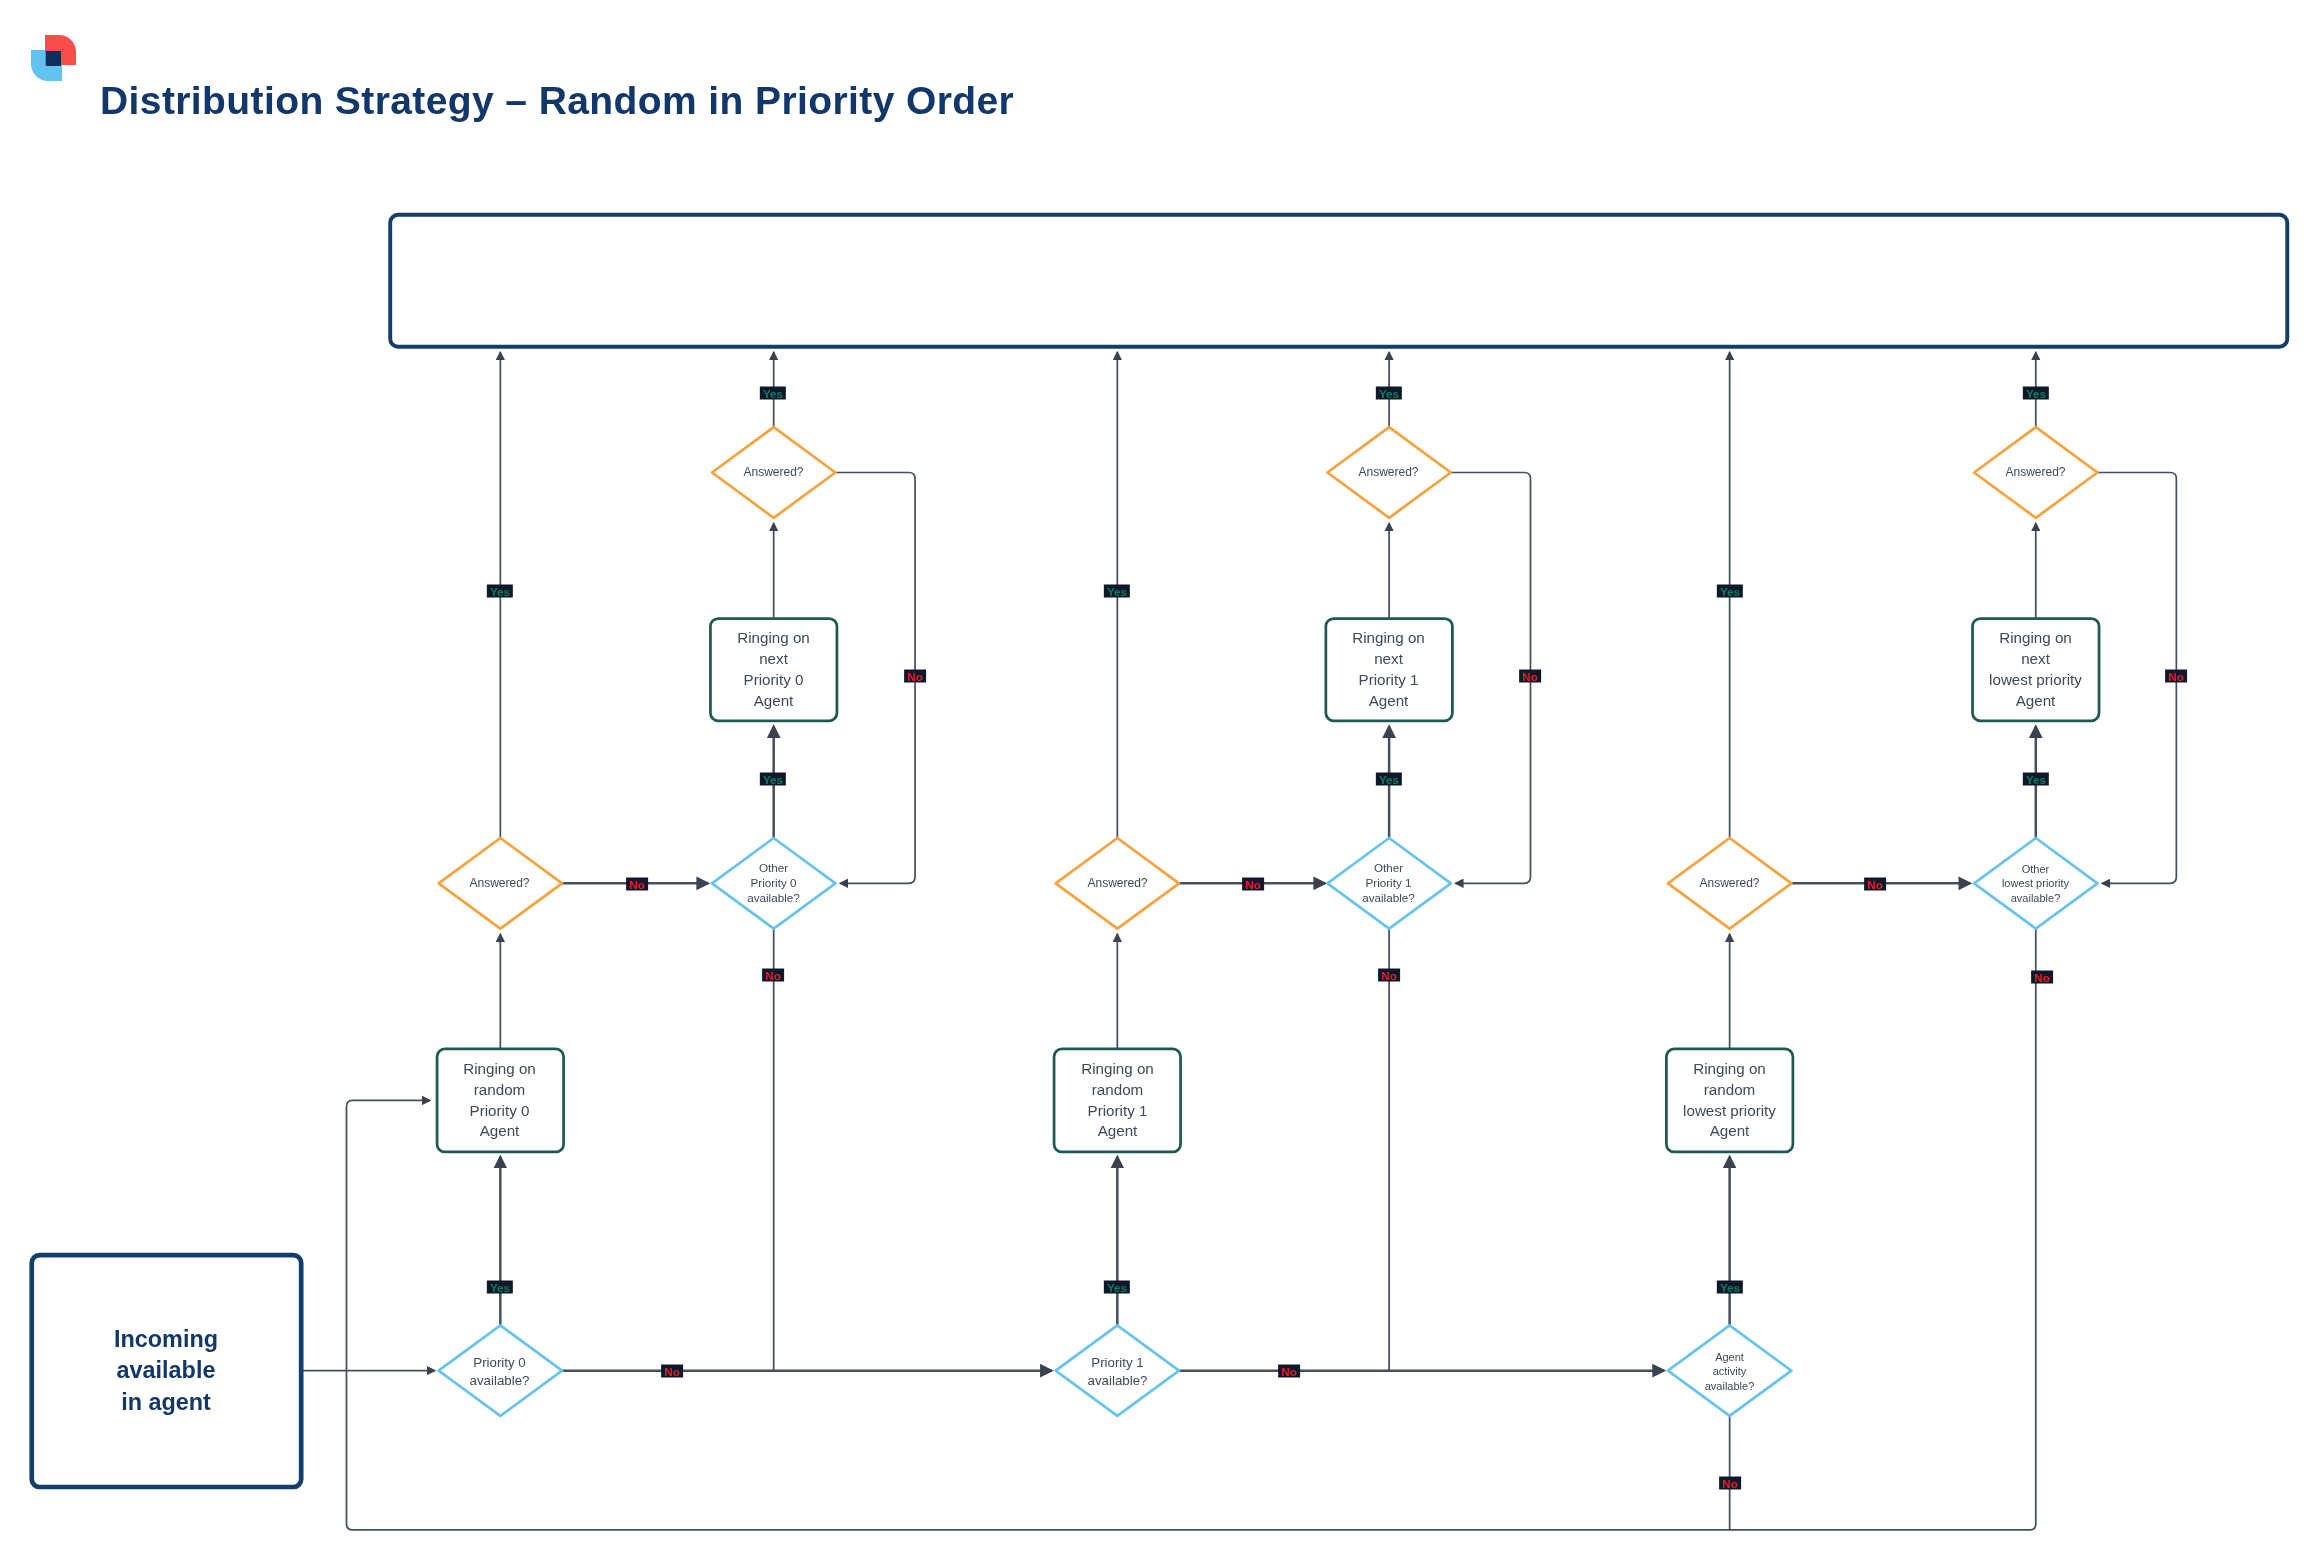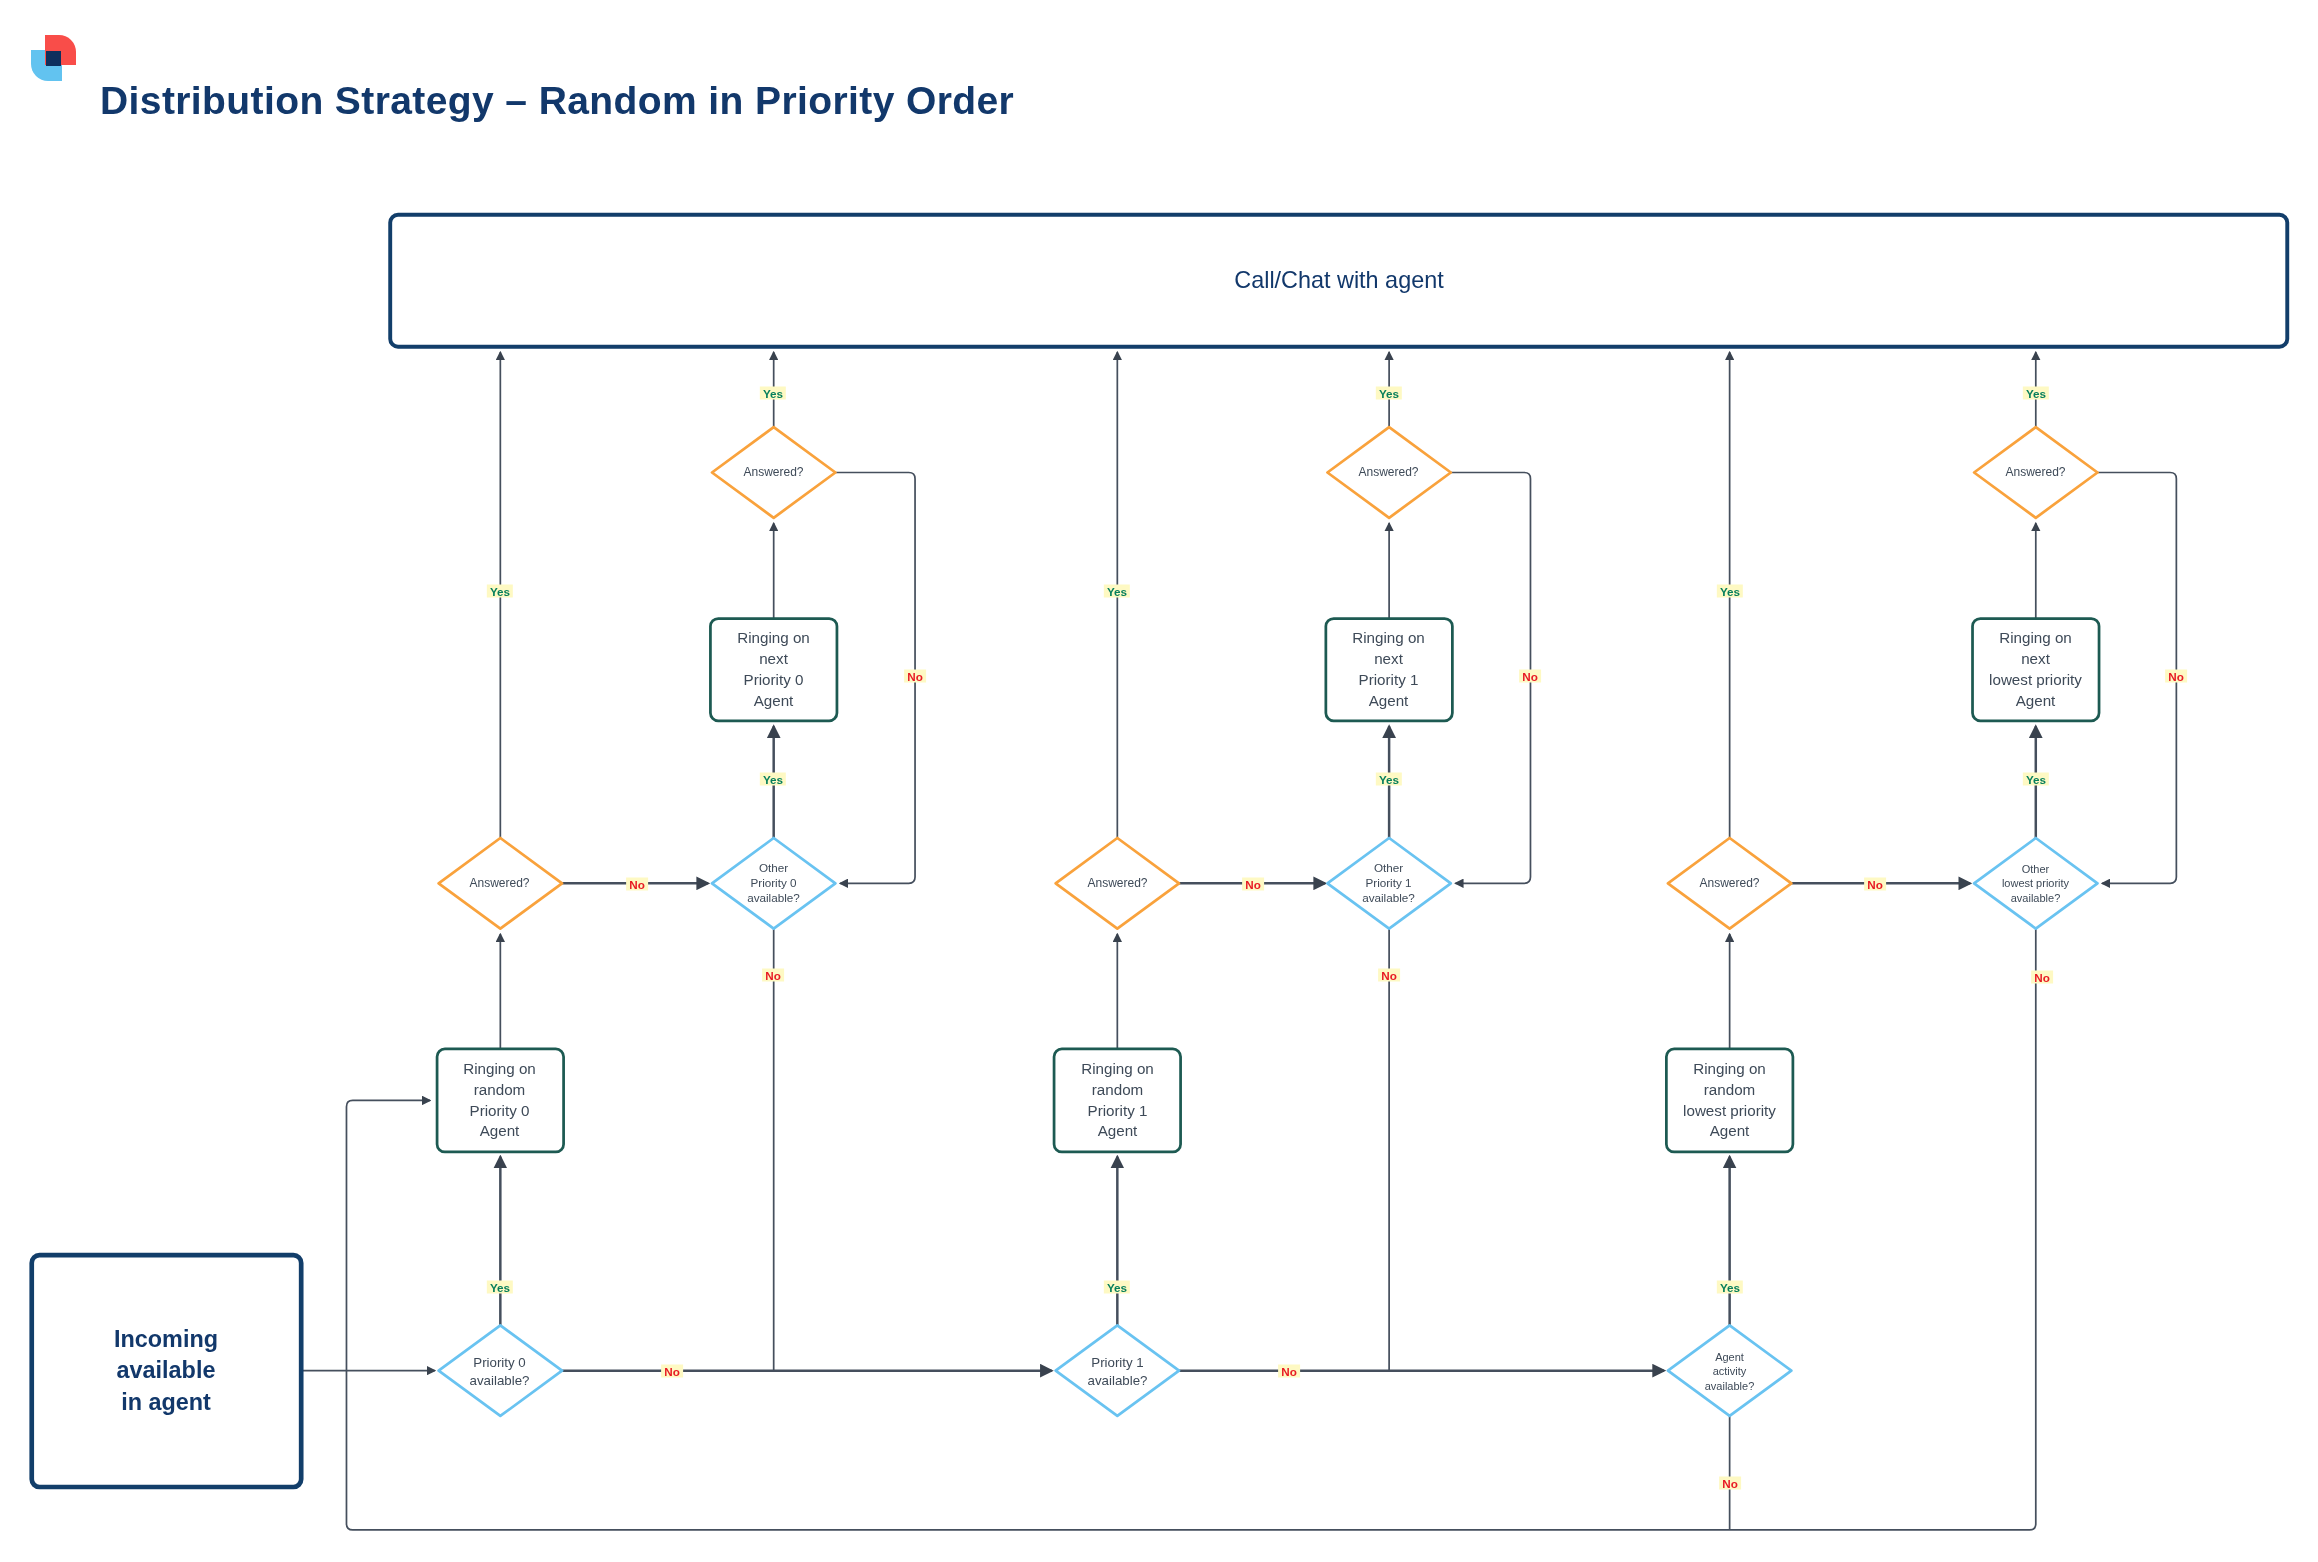--- a/index.html
+++ b/index.html
@@ -24,21 +24,21 @@
               align-items:center;text-align:center;color:var(--shape-text);line-height:1.3;}
   .node-label span{display:block;}
   .answered{font-size:12px;}
   .other-txt{font-size:11.7px;line-height:1.28;}
   .avail-txt{font-size:13.3px;line-height:1.3;}
   .avail-sm{font-size:11px;line-height:1.3;}
   .box-txt{font-size:15.2px;line-height:1.37;}
   .big-navy{color:var(--navy-text);font-size:23.4px;line-height:1.35;}
 
   .edge-label{position:absolute;transform:translate(-50%,-50%);font-size:11.7px;font-weight:bold;
-              background:#fef9c3;padding:0 3.1px;white-space:nowrap;}
+              background:#0f172a;padding:0 3.1px;white-space:nowrap;}
   .yes{color:var(--green);}
   .no{color:var(--red);}
 
   .title{position:absolute;left:100px;top:79px;font-size:39px;font-weight:bold;
          color:var(--navy-text);letter-spacing:0.4px;white-space:nowrap;}
 
   
   .logo{position:absolute;left:31px;top:35px;width:45px;height:45px;}
   .logo .lg-red{position:absolute;left:14px;top:0;width:30.5px;height:30px;
                 background:var(--logo-red);border-radius:0 17px 0 0;}
@@ -127,23 +127,20 @@
   </svg>
 
   <div class="logo">
     <div class="lg-blue"></div>
     <div class="lg-red"></div>
     <div class="lg-navy"></div>
   </div>
 
   <div class="title">Distribution Strategy – Random in Priority Order</div>
 
-  <div class="node-label big-navy" style="left:390px;top:215px;width:1898px;height:132px;">
-    <span>Call/Chat with agent</span>
-  </div>
 
   <div class="node-label big-navy" style="left:31px;top:1255px;width:270px;height:232px;font-weight:bold;">
     <span>Incoming</span>
     <span>available</span>
     <span>in agent</span>
   </div>
 
   <div class="node-label avail-txt" style="left:441px;top:1326px;width:117px;height:91px;">
     <span>Priority 0</span>
     <span>available?</span>

